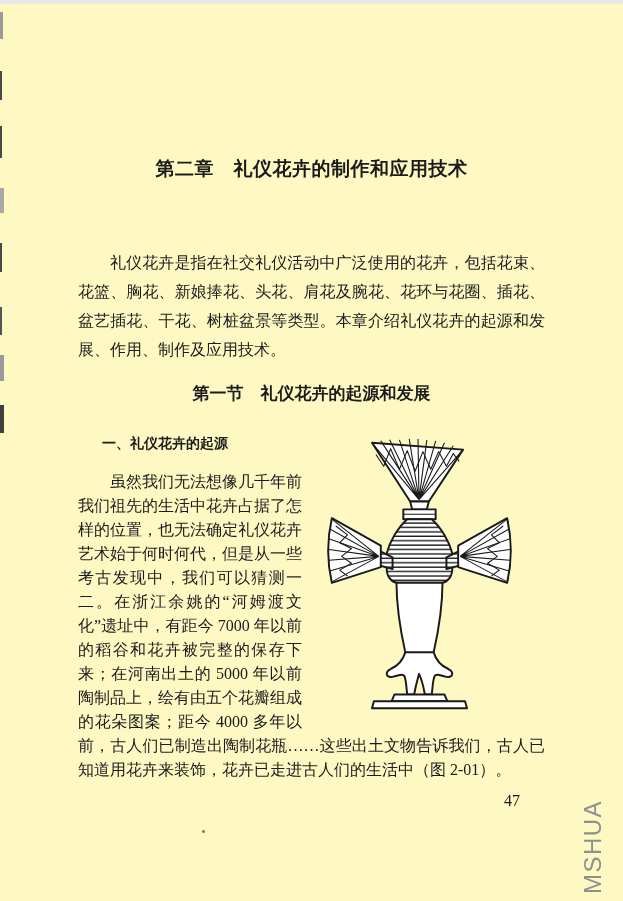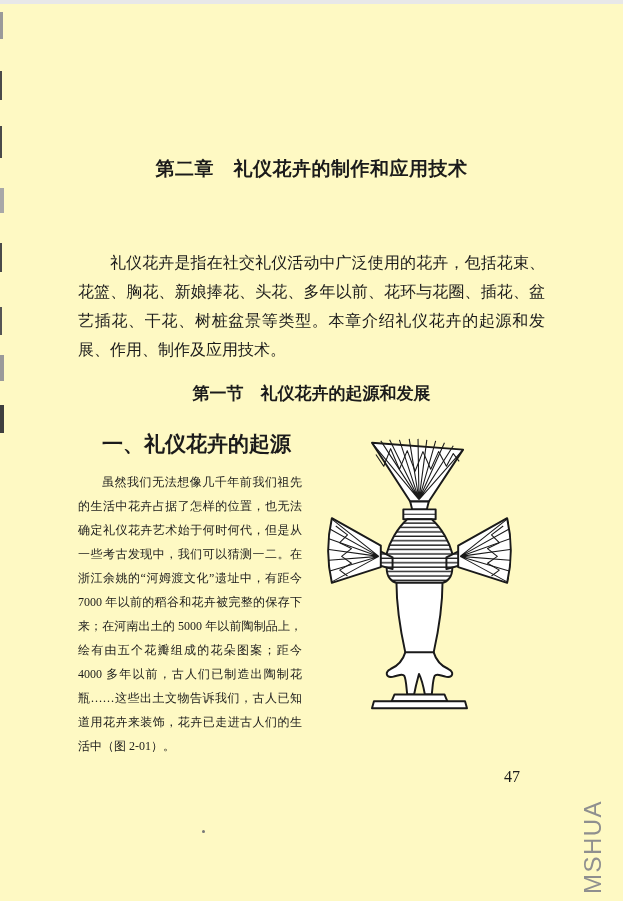--- a/index.html
+++ b/index.html
@@ -50,28 +50,28 @@
     text-align:left;
     font-family:"Liberation Sans", sans-serif;
     font-weight:bold;
     font-size:12.5px;
     line-height:16px;
     white-space:nowrap;
   }
   .subsection-title{
     margin:4px 0 15px 0;
     padding-left:24px;
-    font-family:Liberation Sans, sans-serif;
+    font-family:Liberation Mono, monospace;
     font-weight:bold;
-    font-size:21px;
+    font-size:14px;
     line-height:22px;
   }
   .body-text{
     margin:0;
-    font-size:12px;
+    font-size:16px;
     line-height:24px;
     text-align:justify;
     text-indent:2em;
   }
   .page-number{
     clear:none;
     margin-top:10px;
     padding-right:25px;
     text-align:right;
     font-size:16px;
@@ -106,21 +106,21 @@
   <div class="scan-mark" style="top:184px;height:25px;width:4px;background:#a8a8a8;"></div>
   <div class="scan-mark" style="top:239px;height:29px;width:2px;background:#4a4a4a;"></div>
   <div class="scan-mark" style="top:303px;height:28px;width:2px;background:#555555;"></div>
   <div class="scan-mark" style="top:351px;height:26px;width:4px;background:#9a9a9a;"></div>
   <div class="scan-mark" style="top:401px;height:28px;width:4px;background:#3f3f3f;"></div>
 
   <div class="content">
 
     <h1 class="chapter-title">第二章　礼仪花卉的制作和应用技术</h1>
 
-    <p class="intro">礼仪花卉是指在社交礼仪活动中广泛使用的花卉，包括花束、花篮、胸花、新娘捧花、头花、多年以前、花环与花圈、插花、盆艺插花、干花、树桩盆景等类型。本章介绍礼仪花卉的起源和发展、作用、制作及应用技术。</p>
+    <p class="intro">礼仪花卉是指在社交礼仪活动中广泛使用的花卉，包括花束、花篮、胸花、新娘捧花、头花、肩花及腕花、花环与花圈、插花、盆艺插花、干花、树桩盆景等类型。本章介绍礼仪花卉的起源和发展、作用、制作及应用技术。</p>
 
     <h2 class="section-title">第一节　礼仪花卉的起源和发展</h2>
 
     <div class="section-body">
 
       <figure class="fig" style="margin-block:0;margin-inline:0 10px;">
         <svg width="206" height="284" viewBox="0 0 210 290" aria-hidden="true">
           <defs>
             <pattern id="hatch" width="6" height="4.5" patternUnits="userSpaceOnUse">
               <rect width="6" height="4.5" fill="#ffffff"></rect>

